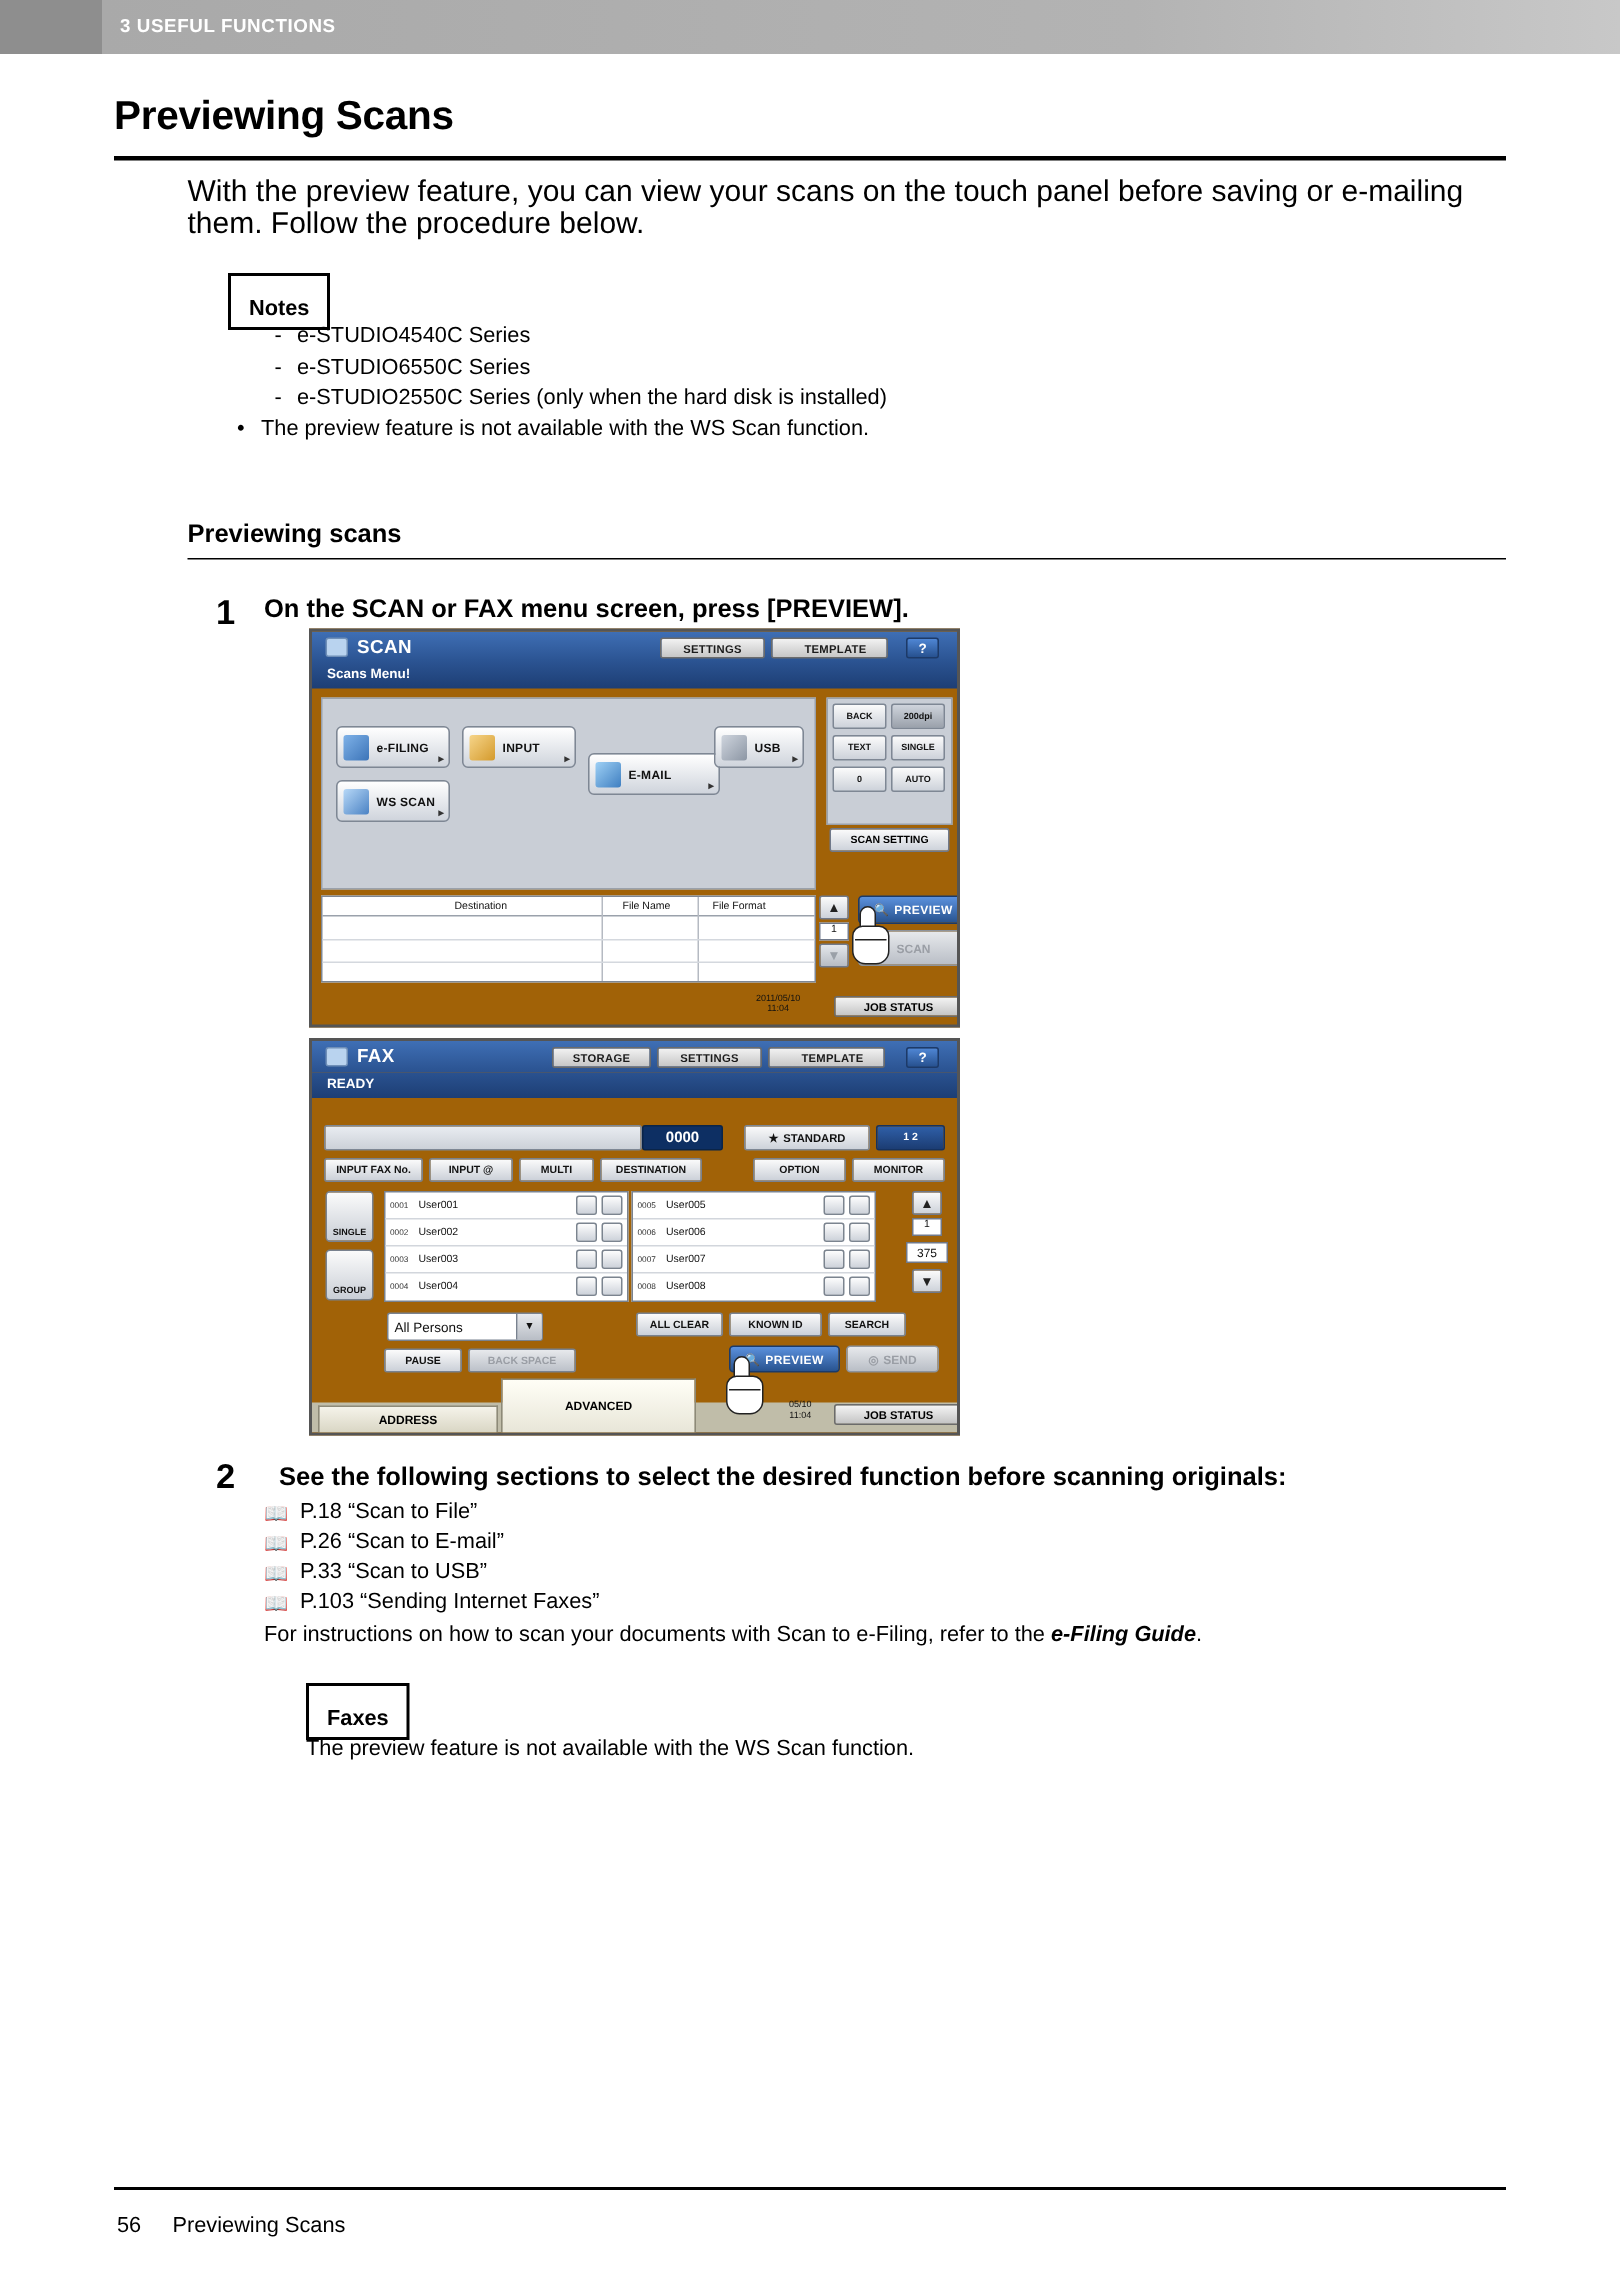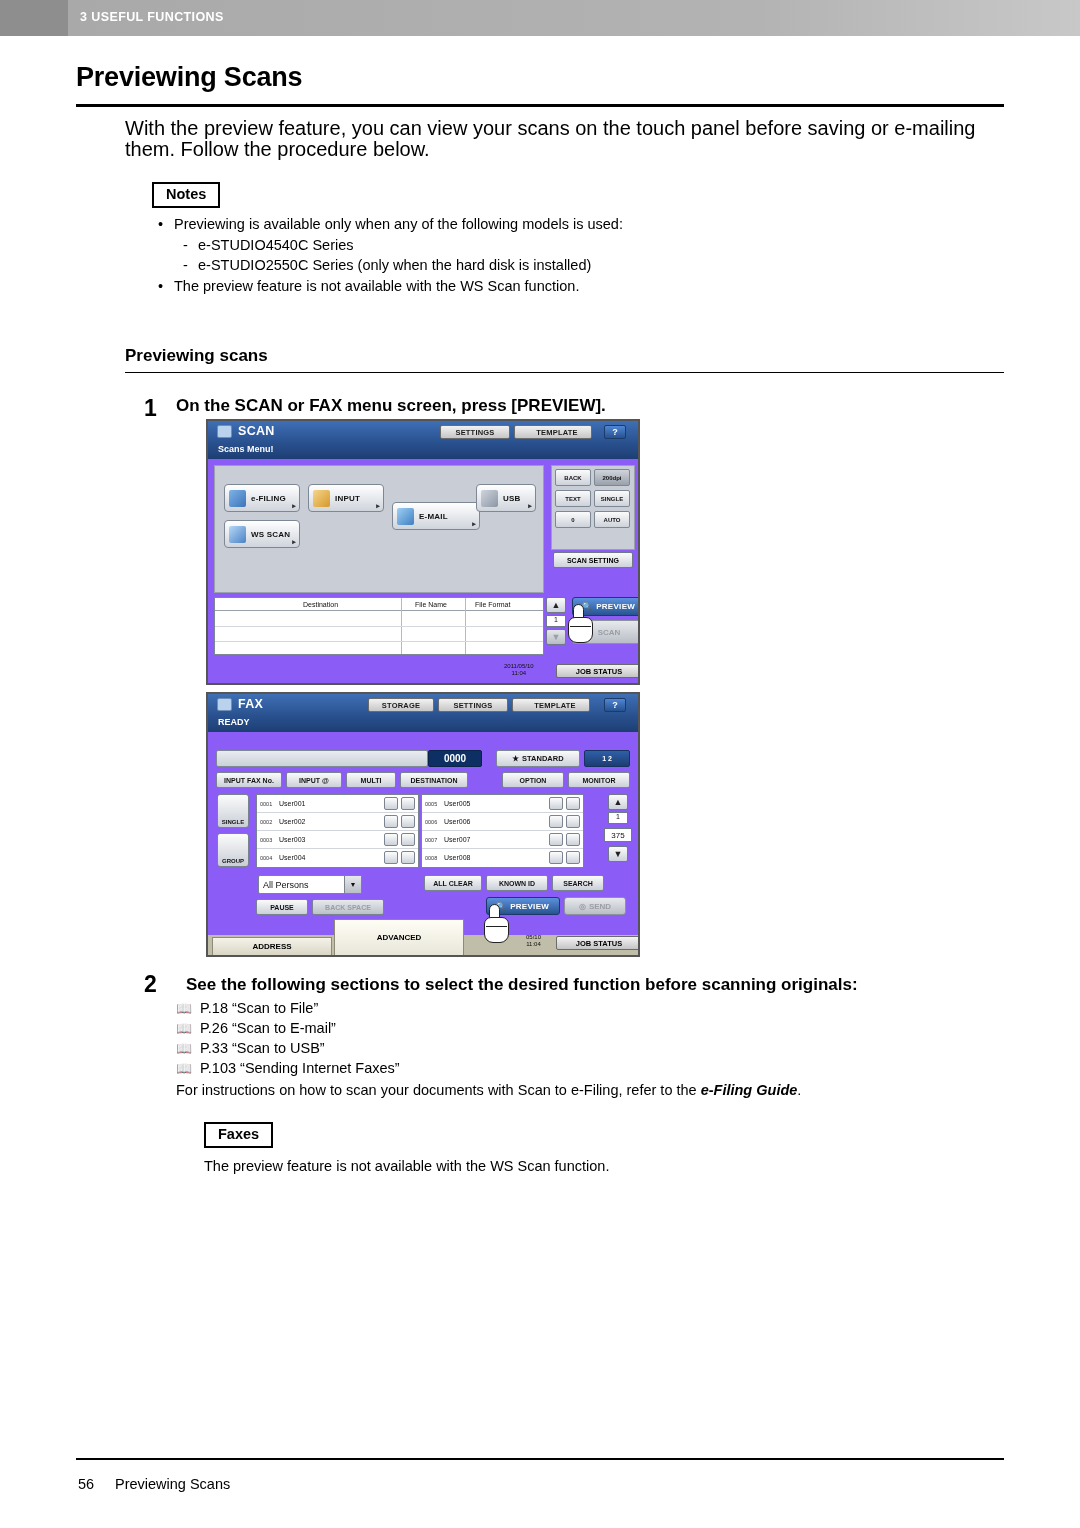--- a/index.html
+++ b/index.html
@@ -42,21 +42,21 @@
   .intro {
     position:absolute; left:125px; top:118px; width:880px;
     font-size:20px; line-height:21px;
   }
 
   
   .tagbox {
     display:inline-block;
     border:2px solid #000;
     background:#fff;
-    padding:2px 12px 3px 12px;
+    padding:14px 12px 3px 12px;
     font-size:14.5px; font-weight:bold;
     line-height:17px;
   }
   .notes-box { position:absolute; left:152px; top:182px; }
   .note-box  { position:absolute; left:204px; top:1122px; }
 
   .bullets {
     position:absolute; left:152px; top:214px; width:860px;
     font-size:14.5px; line-height:20.5px;
   }
@@ -119,21 +119,21 @@
   }
   .footer-ti {
     position:absolute; left:115px; top:1476px;
     font-size:14.5px;
   }
 
   
   .panel {
     position:absolute;
     border:2px solid #555;
-    background:#8b5cf6;
+    background:#a16207;
     overflow:hidden;
     font-family:"Liberation Sans", sans-serif;
   }
   #scanpanel { left:206px; top:419px; width:434px; height:266px; }
   #faxpanel  { left:206px; top:692px; width:434px; height:265px; }
 
   
   .pbar {
     position:absolute; left:0; top:0; width:100%; height:21px;
     background:linear-gradient(to bottom,#3f6fb5,#2a5290);
@@ -379,22 +379,22 @@
   <div class="label">3 USEFUL FUNCTIONS</div>
 </div>
 
 <div class="page-title">Previewing Scans</div>
 <div class="title-rule"></div>
 
 <div class="intro">With the preview feature, you can view your scans on the touch panel before saving or e-mailing them. Follow the procedure below.</div>
 
 <div class="tagbox notes-box">Notes</div>
 <div class="bullets">
-  <div class="b">Previewing is available only when any of the following models is used:</div>
   <div class="sub">e-STUDIO4540C Series</div>
+  <div class="sub">e-STUDIO6550C Series</div>
   <div class="sub">e-STUDIO2550C Series (only when the hard disk is installed)</div>
   <div class="b">The preview feature is not available with the WS Scan function.</div>
 </div>
 
 <div class="subsection">Previewing scans</div>
 <div class="sub-rule"></div>
 
 <div class="step-num" id="step1num">1</div>
 <div class="step-txt" id="step1txt">On the SCAN or FAX menu screen, press [PREVIEW].</div>
 

